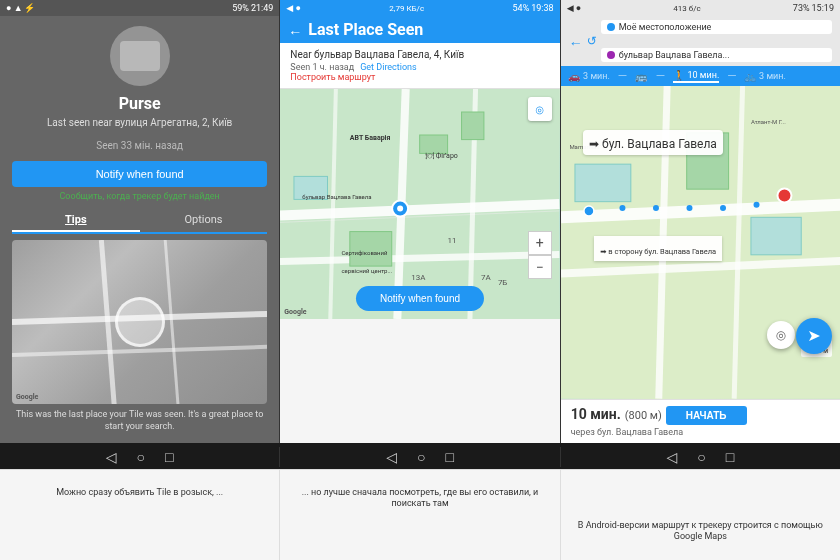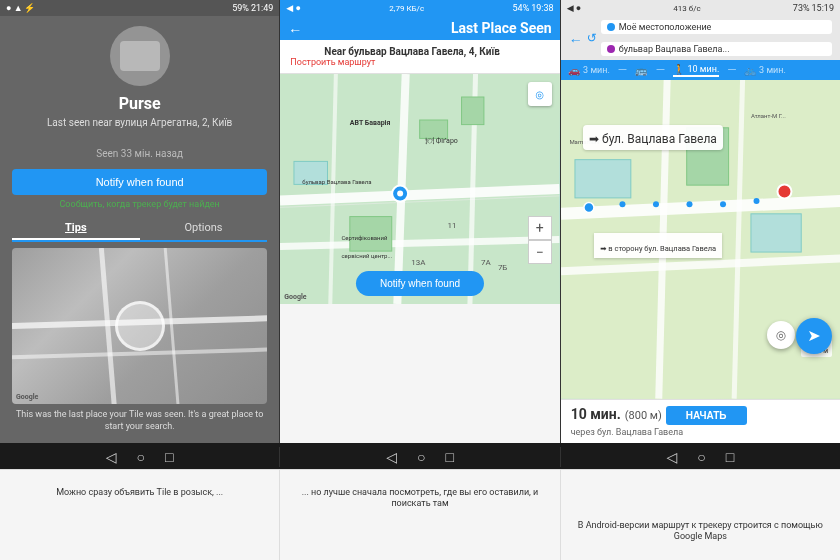--- a/index.html
+++ b/index.html
@@ -74,21 +74,21 @@
     .device-name {
       font-size: 16px;
       color: #fff;
       font-weight: bold;
       margin-bottom: 4px;
     }
     .last-seen-text {
       font-size: 10px;
       color: #ddd;
       text-align: left;
-      margin-bottom: 20px;
+      margin-bottom: 12px;
     }
     .seen-time {
       font-size: 10px;
       color: #bbb;
       margin-bottom: 10px;
     }
     .notify-btn {
       background: #2196F3;
       color: #fff;
       border: none;
@@ -174,41 +174,40 @@
       align-items: center;
       gap: 6px;
     }
     .back-arrow {
       color: #fff;
       font-size: 14px;
       cursor: pointer;
     }
     .screen2-title {
       color: #fff;
-      font-size: 14px;
+      font-size: 16px;
       font-weight: bold;
       flex: 1;
-      text-align: right;
+      text-align: left;
     }
     .screen2-body {
       flex: 1;
       background: #f5f5f5;
       position: relative;
       overflow: hidden;
     }
     .screen2-info {
       background: #fff;
       padding: 6px 10px;
       border-bottom: 1px solid #e0e0e0;
     }
     .address-text {
       font-size: 10px;
       color: #333;
-      font-weight: bold;
-      margin-left: 34px;
+      font-weight: normal;
     }
     .seen-row {
       display: flex;
       align-items: center;
       gap: 6px;
       margin-top: 2px;
     }
     .seen-label {
       font-size: 9px;
       color: #666;
@@ -291,21 +290,21 @@
       display: flex;
       align-items: center;
       gap: 4px;
     }
     .back-arrow-dark { color: #2196F3; font-size: 14px; cursor: pointer; }
     .refresh-icon { color: #2196F3; font-size: 12px; cursor: pointer; }
     .location-input-area {
       flex: 1;
       display: flex;
       flex-direction: column;
-      gap: 8px;
+      gap: 14px;
     }
     .location-row {
       display: flex;
       align-items: center;
       background: #fff;
       border-radius: 3px;
       padding: 2px 6px;
       gap: 4px;
     }
     .loc-dot-blue { width: 8px; height: 8px; background: #2196F3; border-radius: 50%; flex-shrink: 0; }
@@ -459,20 +458,24 @@
         <span>54%</span>
         <span>19:38</span>
       </div>
     </div>
     <div class="screen2-header">
       <span class="back-arrow">←</span>
       <span class="screen2-title">Last Place Seen</span>
     </div>
     <div class="screen2-info">
       <div class="address-text">Near бульвар Вацлава Гавела, 4, Київ</div>
+      <div class="seen-row">
+        <span class="seen-label">Seen 1 ч. назад</span>
+        <span class="directions-link">Get Directions</span>
+      </div>
       <div class="построить-link">Построить маршрут</div>
     </div>
     <div class="screen2-body">
       <div class="map-main">
 
         <svg width="100%" height="100%" style="position:absolute;top:0;left:0;">
           <rect width="100%" height="100%" fill="#c8e6c9"></rect>
 
           <line x1="0" y1="55%" x2="100%" y2="50%" stroke="white" stroke-width="10" opacity="0.9"></line>
           <line x1="0" y1="58%" x2="100%" y2="53%" stroke="#eee" stroke-width="1" opacity="0.5"></line>

